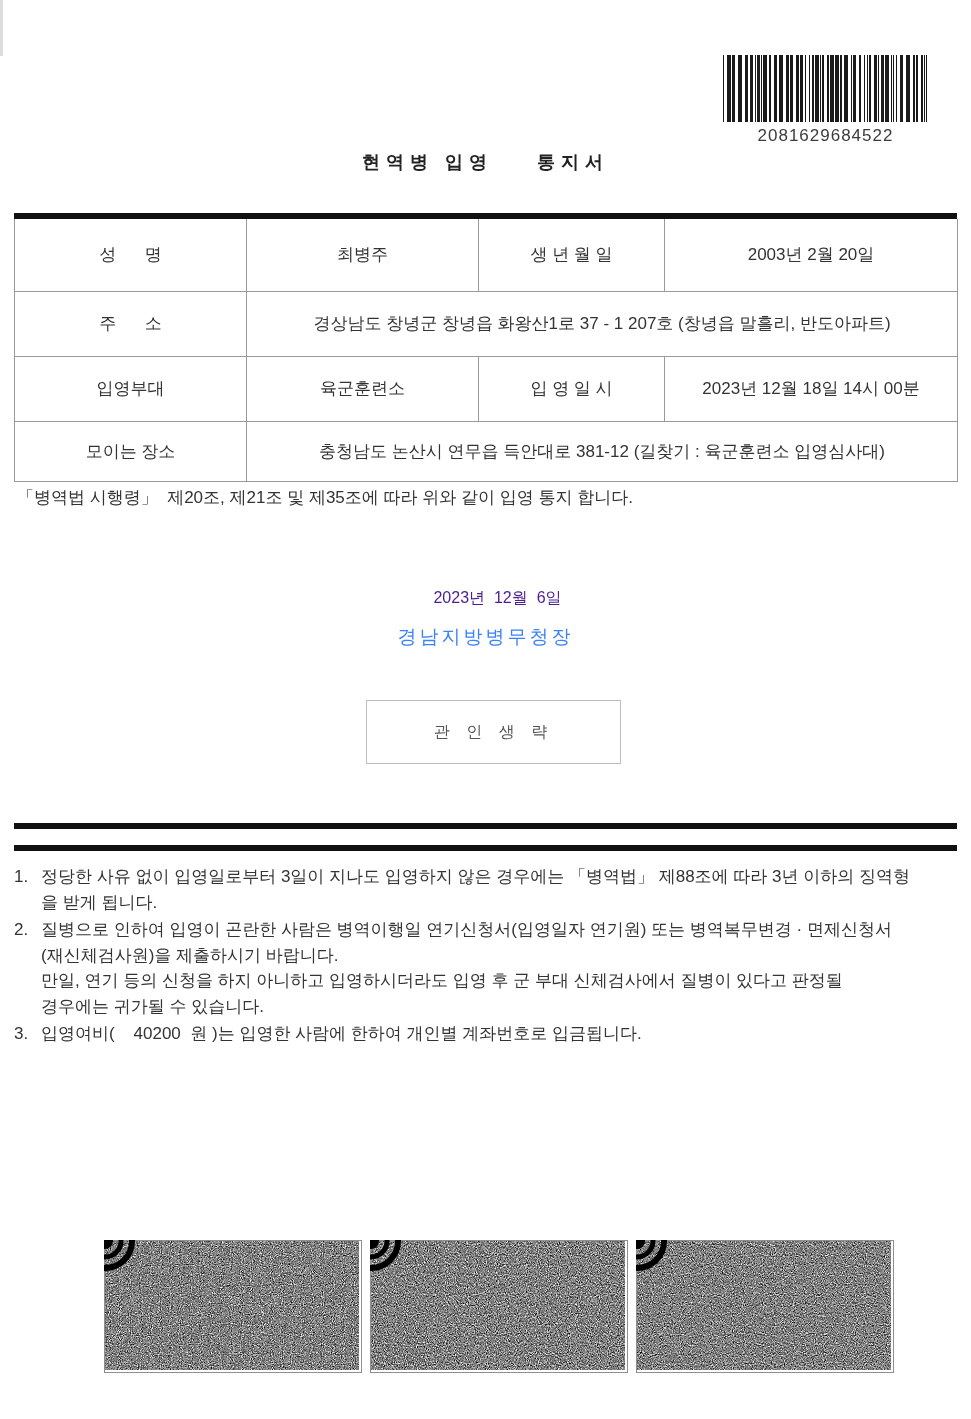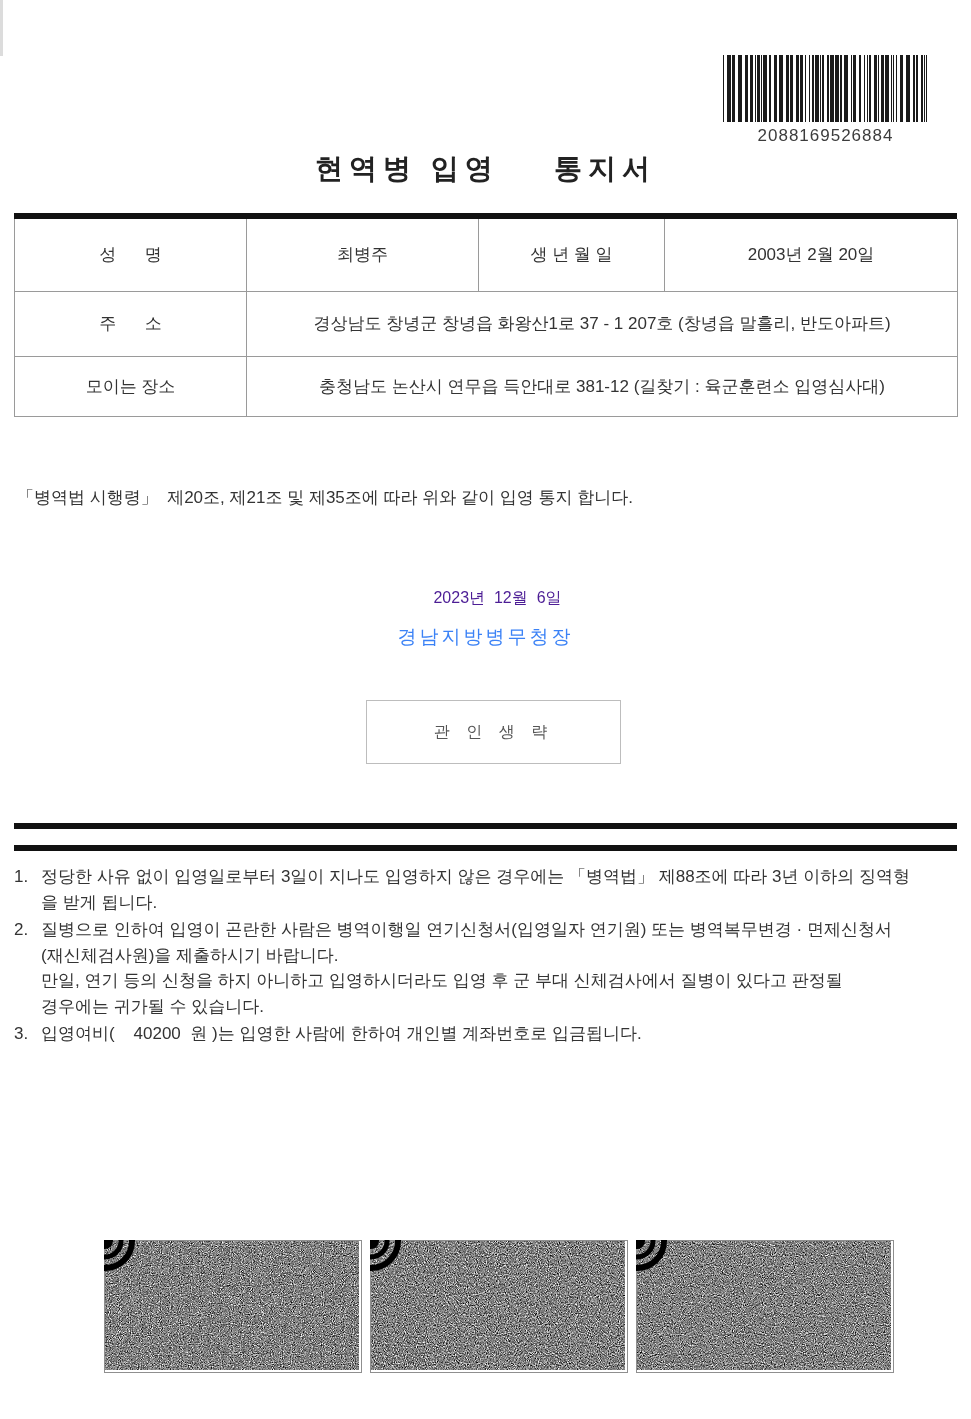--- a/index.html
+++ b/index.html
@@ -8,21 +8,21 @@
     font-family:"Liberation Sans","DejaVu Sans",sans-serif;color:#2b2b2b;overflow:hidden;
   }
   .scan-artifact{position:absolute;left:0;top:0;width:3px;height:56px;background:#dcdcdc;}
   
   .barcode-wrap{position:absolute;left:703px;top:55px;width:245px;height:92px;text-align:center;}
   .barcode-bars{height:67px;display:flex;align-items:stretch;justify-content:center;}
   .barcode-bars span{display:inline-block;background:#1a1a1a;height:100%;}
   .barcode-number{margin-top:4px;font-size:17px;color:#3c3c3c;letter-spacing:1px;}
   
   .doc-title{position:absolute;left:0;top:150px;width:100%;text-align:center;
-    font-size:28px;font-weight:600;letter-spacing:6px;color:#222;white-space:pre;}
+    font-size:18px;font-weight:600;letter-spacing:6px;color:#222;white-space:pre;}
   
   .rule{position:absolute;left:14px;width:943px;height:6px;background:#111;}
   .rule.r1{top:213px;} .rule.r2{top:823px;} .rule.r3{top:845px;}
   
   table.info{position:absolute;left:14px;top:219px;width:943px;border-collapse:collapse;table-layout:fixed;}
   table.info td{border:1px solid #9a9a9a;text-align:center;vertical-align:middle;
     font-size:17px;color:#333;padding:0 6px;margin-top:17px;}
   table.info tr:first-child td{border-top:none;}
   td.lbl{white-space:pre;}
   .h72{height:72px;} .h65{height:65px;} .h60{height:60px;}
@@ -96,21 +96,21 @@
         <span style="width:1px;margin-right:2px"></span>
         <span style="width:1px;margin-right:3px"></span>
         <span style="width:3px;margin-right:3px"></span>
         <span style="width:4px;margin-right:3px"></span>
         <span style="width:2px;margin-right:1px"></span>
         <span style="width:2px;margin-right:3px"></span>
         <span style="width:2px;margin-right:1px"></span>
         <span style="width:1px;margin-right:1px"></span>
         <span style="width:1px;margin-right:2px"></span>
       </div>
-    <div class="barcode-number">2088169526884</div>
+    <div class="barcode-number">2081629684522</div>
   </div>
 
   <div class="doc-title">현역병 입영    통지서</div>
 
   <div class="rule r1"></div>
 
   <table class="info">
     <colgroup>
         <col style="width:232px">
         <col style="width:232px">
@@ -120,20 +120,26 @@
     <tbody>
         <tr class="h72">
       <td class="lbl">성      명</td>
       <td>최병주</td>
       <td class="lbl">생 년 월 일</td>
       <td>2003년 2월 20일</td>
     </tr>
     <tr class="h65">
       <td class="lbl">주      소</td>
       <td colspan="3">경상남도 창녕군 창녕읍 화왕산1로 37 - 1 207호 (창녕읍 말흘리, 반도아파트)</td>
+    </tr>
+    <tr class="h65">
+      <td class="lbl">입영부대</td>
+      <td>육군훈련소</td>
+      <td class="lbl">입 영 일 시</td>
+      <td>2023년 12월 18일 14시 00분</td>
     </tr>
     <tr class="h60">
       <td class="lbl">모이는 장소</td>
       <td colspan="3">충청남도 논산시 연무읍 득안대로 381-12  (길찾기 : 육군훈련소 입영심사대)</td>
     </tr>
   </tbody>
     </table>
 
   <div class="notice">「병역법 시행령」  제20조, 제21조 및 제35조에 따라 위와 같이 입영 통지 합니다.</div>
 

